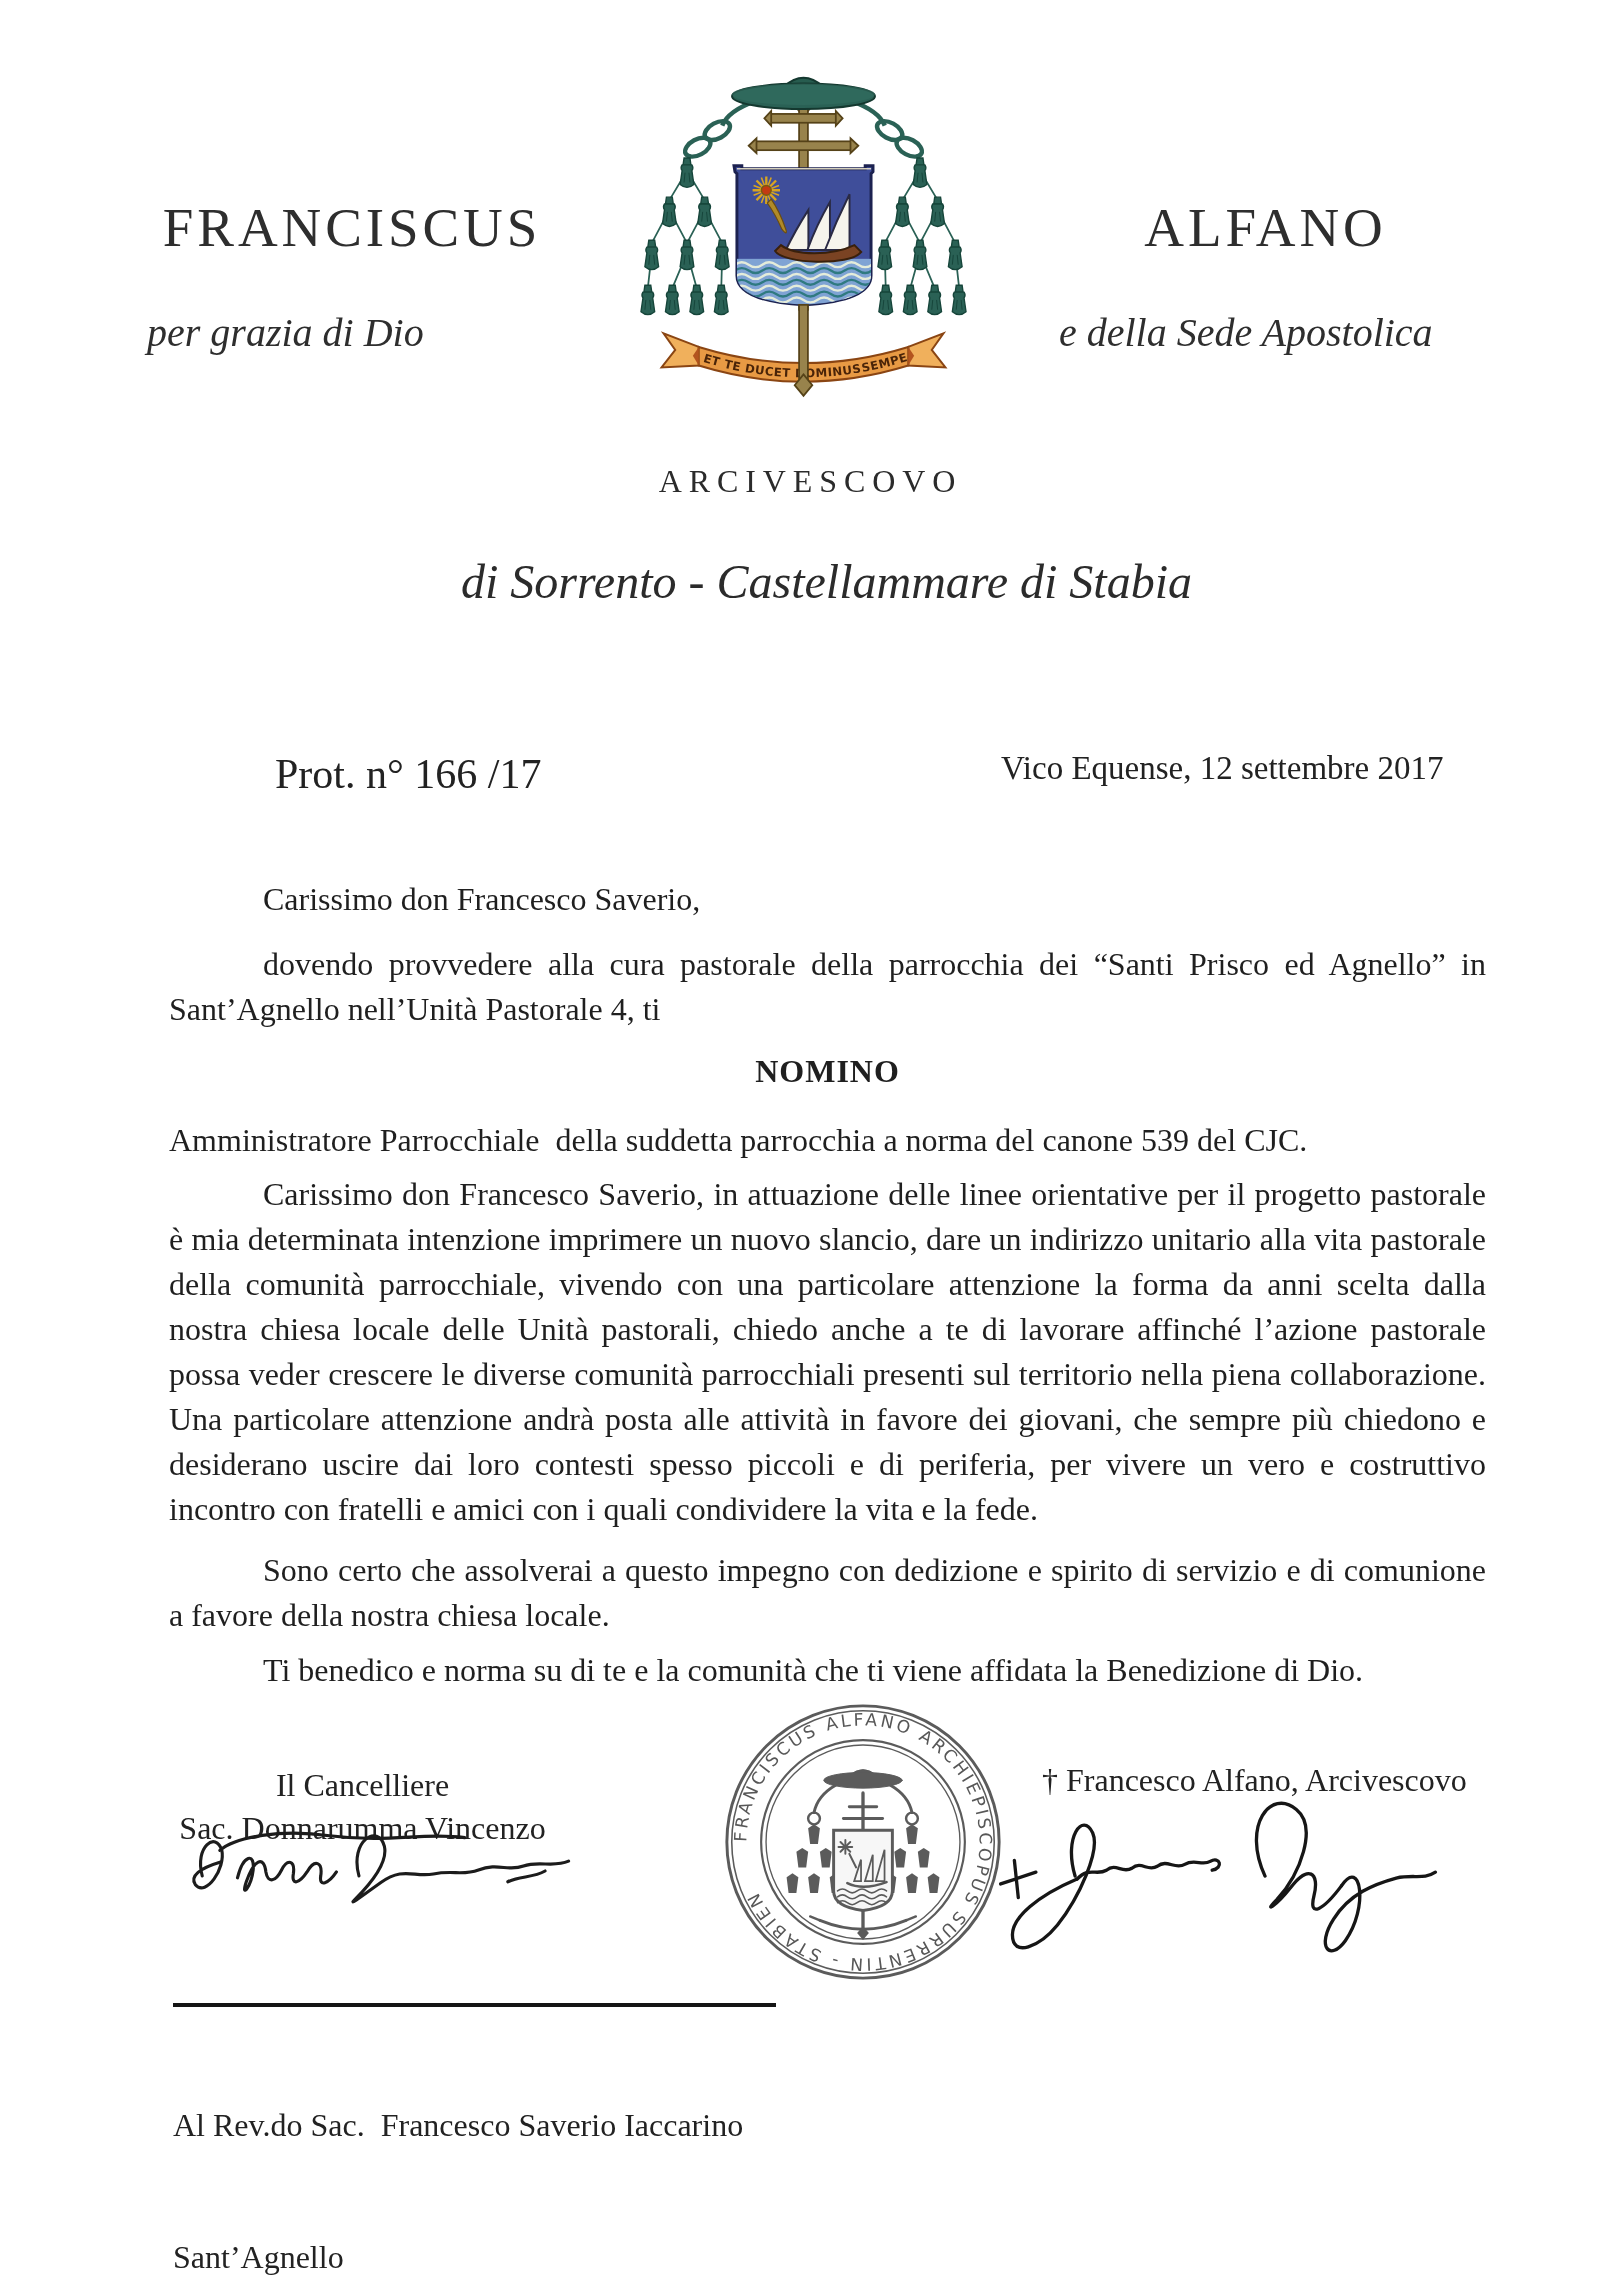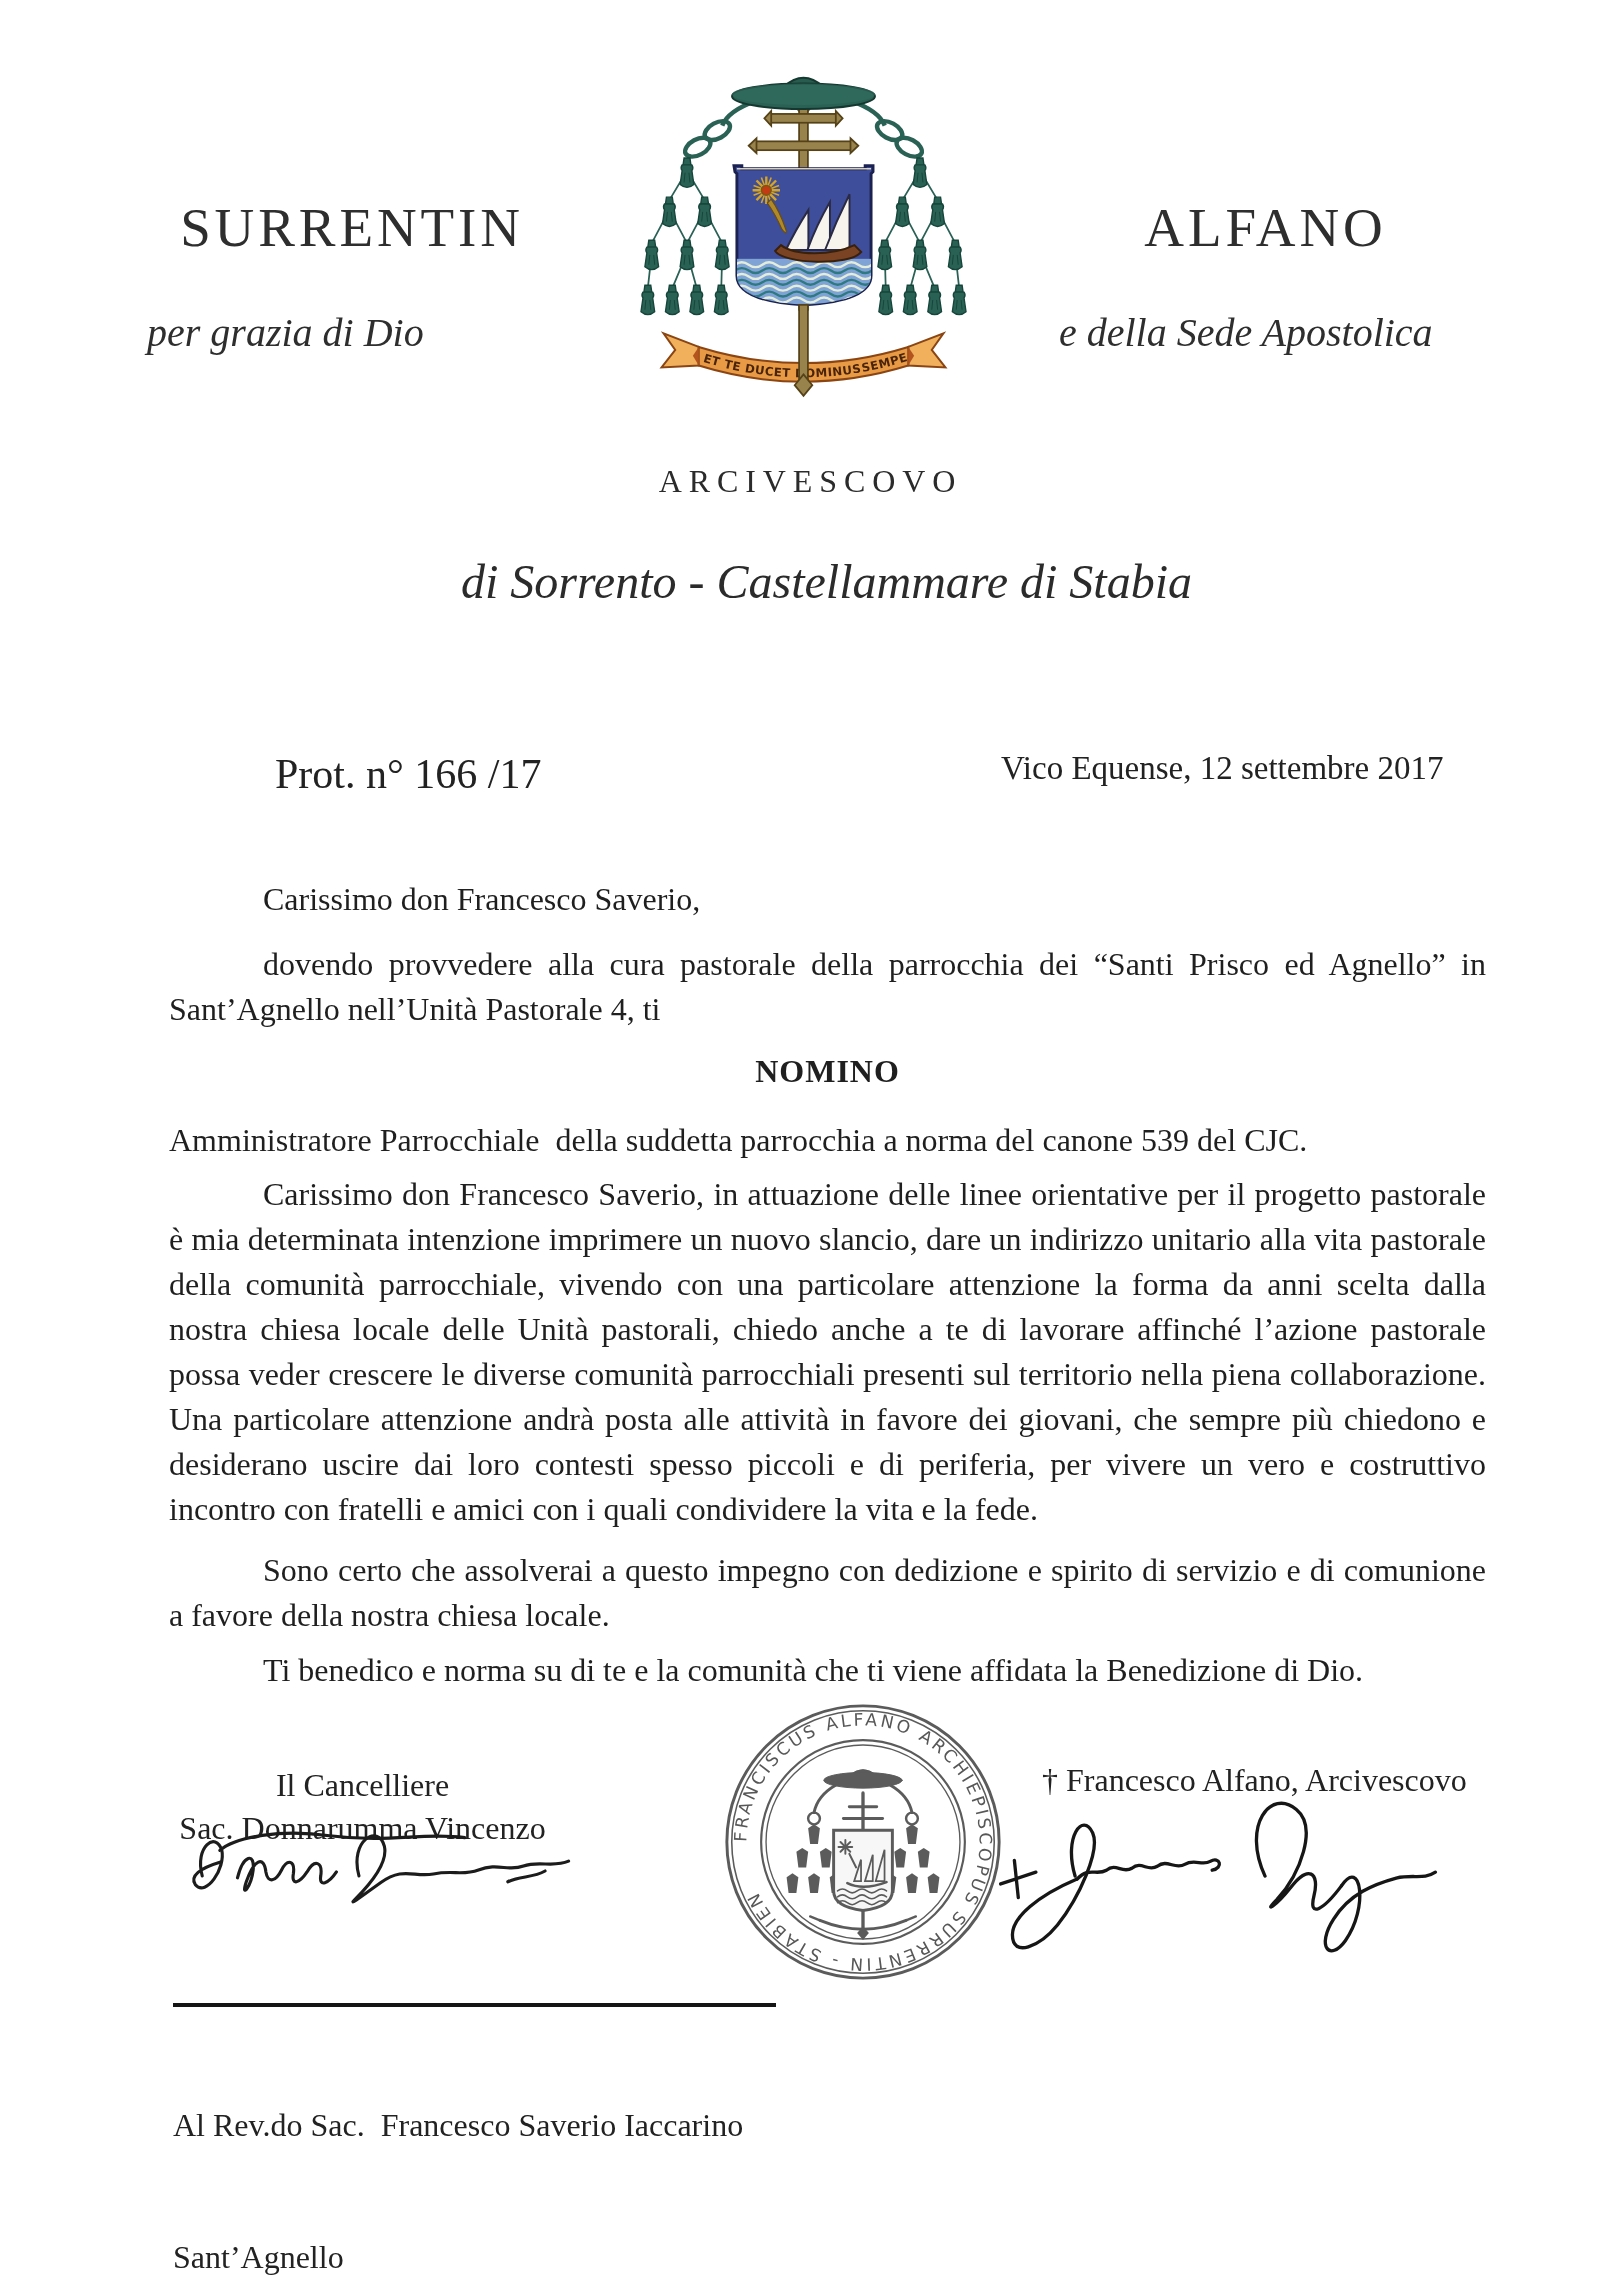--- a/index.html
+++ b/index.html
@@ -194,21 +194,21 @@
         <textPath href="#mottoArc" startOffset="79%">SEMPER</textPath>
       </text>
     </g>
 
     <g fill="#98834c" stroke="#554218" stroke-width="1.8">
       <rect x="162.5" y="255" width="9" height="77"></rect>
       <polygon points="167,326 176,337 167,348 158,337"></polygon>
     </g>
   </svg>
 
-  <div class="abs name-left name-big">SURRENTIN</div>
+  <div class="abs name-left name-big">FRANCISCUS</div>
   <div class="abs name-right name-big">ALFANO</div>
   <div class="abs subtitle-left subtitle-it">per grazia di Dio</div>
   <div class="abs subtitle-right subtitle-it">e della Sede Apostolica</div>
   <div class="abs arcivescovo">ARCIVESCOVO</div>
   <div class="abs diocese">di Sorrento - Castellammare di Stabia</div>
 
   <div class="abs prot">Prot. n° 166 /17</div>
   <div class="abs place-date">Vico Equense, 12 settembre 2017</div>
 
   <div class="abs body-text">

